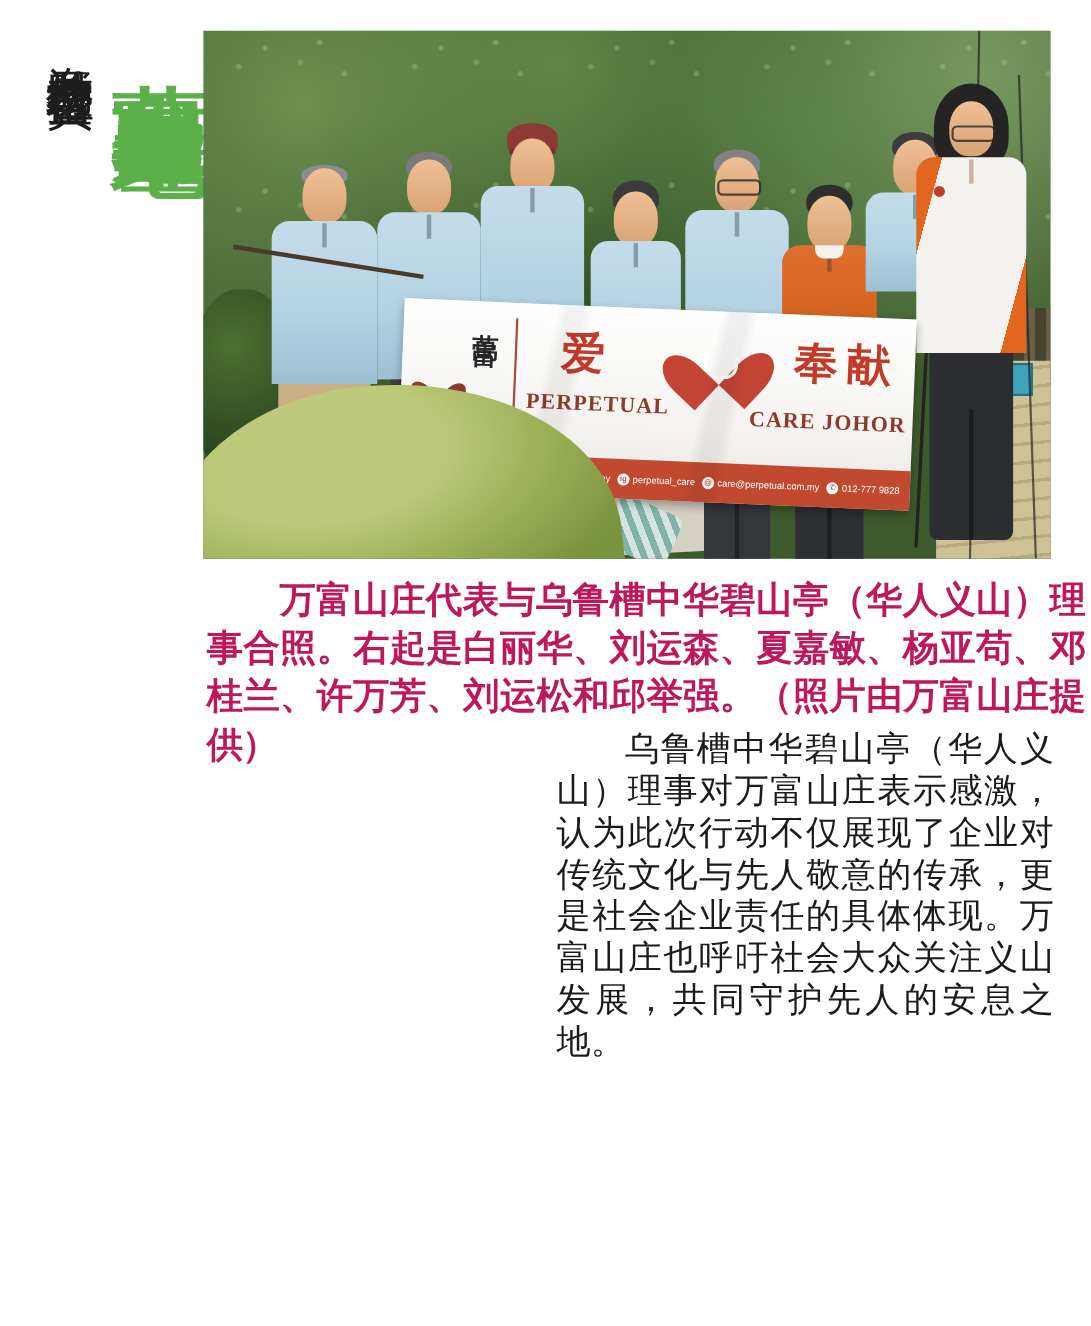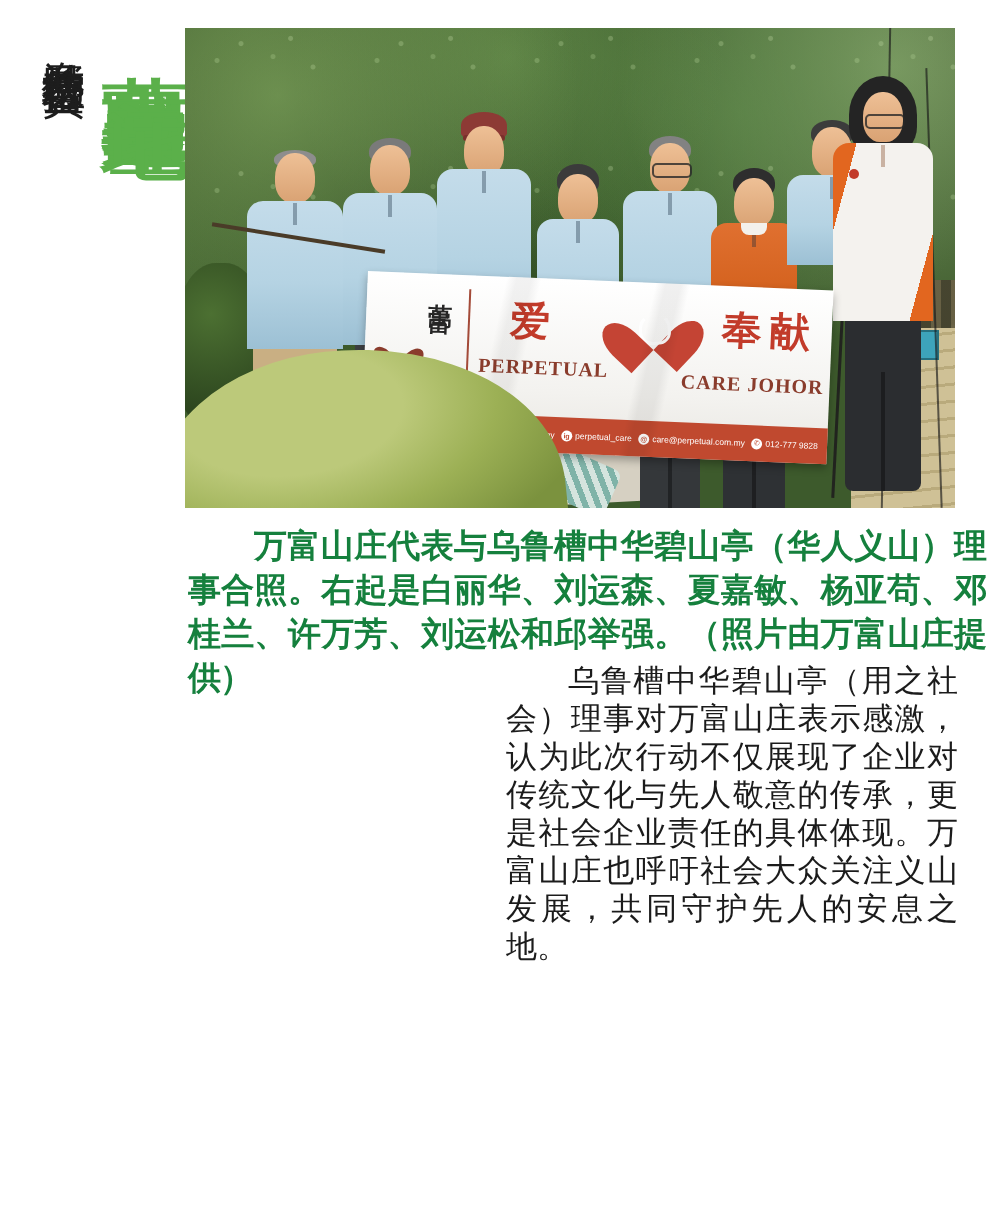--- a/index.html
+++ b/index.html
@@ -132,21 +132,21 @@
              color:var(--banner-maroon,#8a3c2c);font-family:"Liberation Serif",serif;}
   .b-strip{position:absolute;left:0;right:0;bottom:0;height:36px;background:var(--strip-red,#c0492f);
            display:flex;align-items:center;justify-content:space-around;padding:0 6px;}
   .contact{display:flex;align-items:center;gap:3px;color:#fff;font-size:8.5px;white-space:nowrap;
            font-family:"Liberation Sans","DejaVu Sans",sans-serif;}
   .cicon{width:11px;height:11px;border-radius:50%;background:#fff;color:var(--strip-red,#c0492f);
          font-size:7px;font-weight:700;display:flex;align-items:center;justify-content:center;flex:none;}
 
   
   .caption{position:absolute;left:188px;top:524px;width:798px;
-           font-size:33px;line-height:44px;letter-spacing:-1px;color:#15803d;font-weight:600;
+           font-size:33px;line-height:44px;letter-spacing:-1px;color:#be185d;font-weight:600;
            text-align:justify;}
   .caption p{margin:0;text-indent:2em;}
 
   
   .col{position:absolute;top:662px;font-size:31px;line-height:38px;color:#1b1b1b;text-align:justify;}
   .col p{margin:0;text-indent:2em;}
   .col-left{left:38px;width:450px;}
   .col-right{left:506px;width:452px;}
   .headline-spacer{float:left;width:128px;height:76px;}
   .dateline{margin:0;text-align:justify;text-align-last:justify;}
@@ -291,16 +291,16 @@
 
   <div class="caption">
     <p>万富山庄代表与乌鲁槽中华碧山亭（华人义山）理事合照。右起是白丽华、刘运森、夏嘉敏、杨亚苟、邓桂兰、许万芳、刘运松和邱举强。（照片由万富山庄提供）</p>
   </div>
 
   <div class="col col-left">
     <div class="headline-spacer"></div>
   </div>
 
   <div class="col col-right">
-    <p>乌鲁槽中华碧山亭（用之社会）理事对万富山庄表示感激，认为此次行动不仅展现了企业对传统文化与先人敬意的传承，更是社会企业责任的具体体现。万富山庄也呼吁社会大众关注义山发展，共同守护先人的安息之地。</p>
+    <p>乌鲁槽中华碧山亭（华人义山）理事对万富山庄表示感激，认为此次行动不仅展现了企业对传统文化与先人敬意的传承，更是社会企业责任的具体体现。万富山庄也呼吁社会大众关注义山发展，共同守护先人的安息之地。</p>
   </div>
 
 </div>
 
 </body></html>

